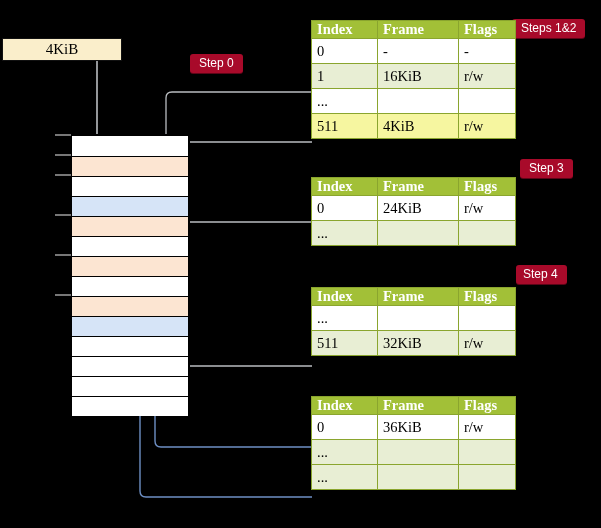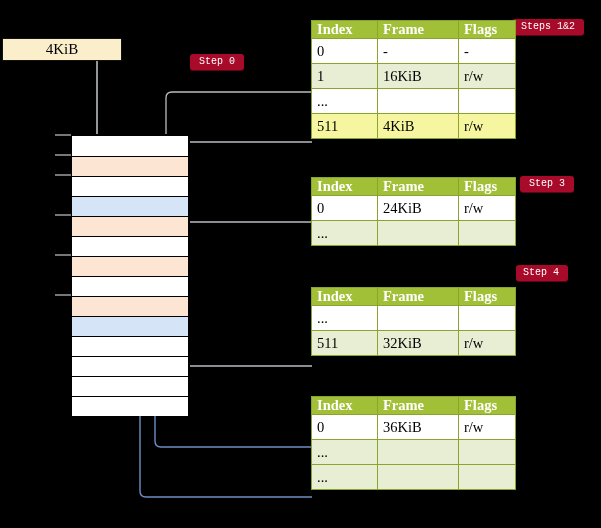--- a/index.html
+++ b/index.html
@@ -37,23 +37,23 @@
              white-space:nowrap;overflow:hidden;}
   .ptable tr.alt td{background:#e8eed4;}
   .ptable td.hl{background:#f6f6a0;}
   .ptable tr.alt td.hl{background:#f6f6a0;}
   .col-i{width:55px;}
   .col-f{width:70px;}
   .col-g{width:46px;}
 
   
   .badge{position:absolute;background:#a80a2a;color:#ffffff;
-         font-size:10px;padding:2px 9px 3px 9px;border-radius:3px;
+         font-size:12px;padding:2px 9px 3px 9px;border-radius:3px;
          box-shadow:0 1px 0 #5d0417;
-         font-family:Liberation Mono, monospace;
+         font-family:Liberation Sans, sans-serif;
          white-space:nowrap;}
 
   
   svg.wires{position:absolute;left:0;top:0;width:601px;height:528px;
             pointer-events:none;}
 </style>
 </head>
 <body>
 
 <div class="canvas">
@@ -102,21 +102,21 @@
       <div class="memrow" style="top: 160px; height: 20px; background: rgb(252, 229, 210);"></div>
       <div class="memrow" style="top: 180px; height: 20px; background: rgb(214, 228, 247);"></div>
       <div class="memrow" style="top: 200px; height: 20px; background: rgb(255, 255, 255);"></div>
       <div class="memrow" style="top: 220px; height: 20px; background: rgb(255, 255, 255);"></div>
       <div class="memrow" style="top: 240px; height: 20px; background: rgb(255, 255, 255);"></div>
       <div class="memrow" style="top: 260px; height: 20px; background: rgb(255, 255, 255);"></div>
     </div>
 
   <div class="badge" style="left:190px;top:54px;">Step 0</div>
   <div class="badge" style="left:512px;top:19px;">Steps 1&amp;2</div>
-  <div class="badge" style="left:520px;top:176px;">Step 3</div>
+  <div class="badge" style="left:520px;top:159px;">Step 3</div>
   <div class="badge" style="left:516px;top:265px;padding-left:7px;">Step 4</div>
 
   <table class="ptable" id="tbl0" style="left:311px;top:20px;width:170px;">
       <thead>
         <tr>
           <th class="col-i">Index</th>
           <th class="col-f">Frame</th>
           <th class="col-g">Flags</th>
         </tr>
       </thead>

